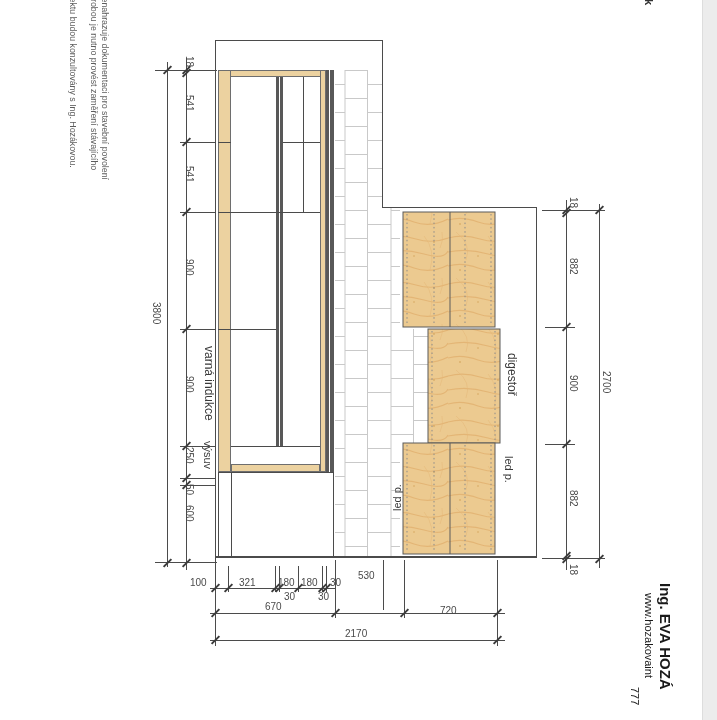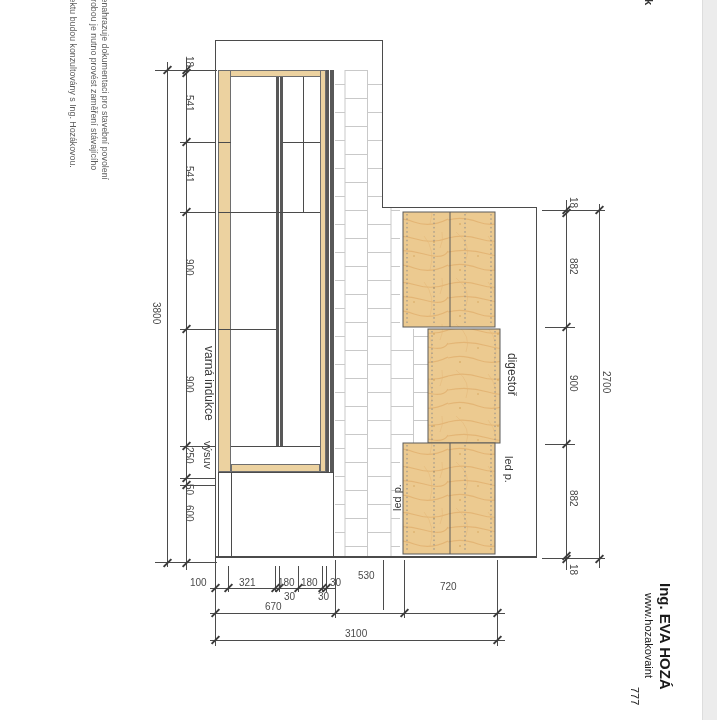--- a/index.html
+++ b/index.html
@@ -187,20 +187,20 @@
 <div class="tick" style="left:492px;top:639px"></div>
 <div class="dim" style="left:190px;top:577px">100</div>
 <div class="dim" style="left:239px;top:577px">321</div>
 <div class="dim" style="left:278px;top:577px">180</div>
 <div class="dim" style="left:301px;top:577px">180</div>
 <div class="dim" style="left:330px;top:577px">30</div>
 <div class="dim" style="left:284px;top:591px">30</div>
 <div class="dim" style="left:318px;top:591px">30</div>
 <div class="dim" style="left:265px;top:601px">670</div>
 <div class="dim" style="left:358px;top:570px">530</div>
-<div class="dim" style="left:440px;top:581px">720</div>
-<div class="dim" style="left:345px;top:628px">3100</div>
+<div class="dim" style="left:440px;top:605px">720</div>
+<div class="dim" style="left:345px;top:628px">2170</div>
 
 <div class="titleblock">
   <div class="tb-author">Ing. EVA HOZÁ</div>
   <div class="tb-web">www.hozakovaint</div>
   <div class="tb-phone">777</div>
 </div>
 
 </body></html>

